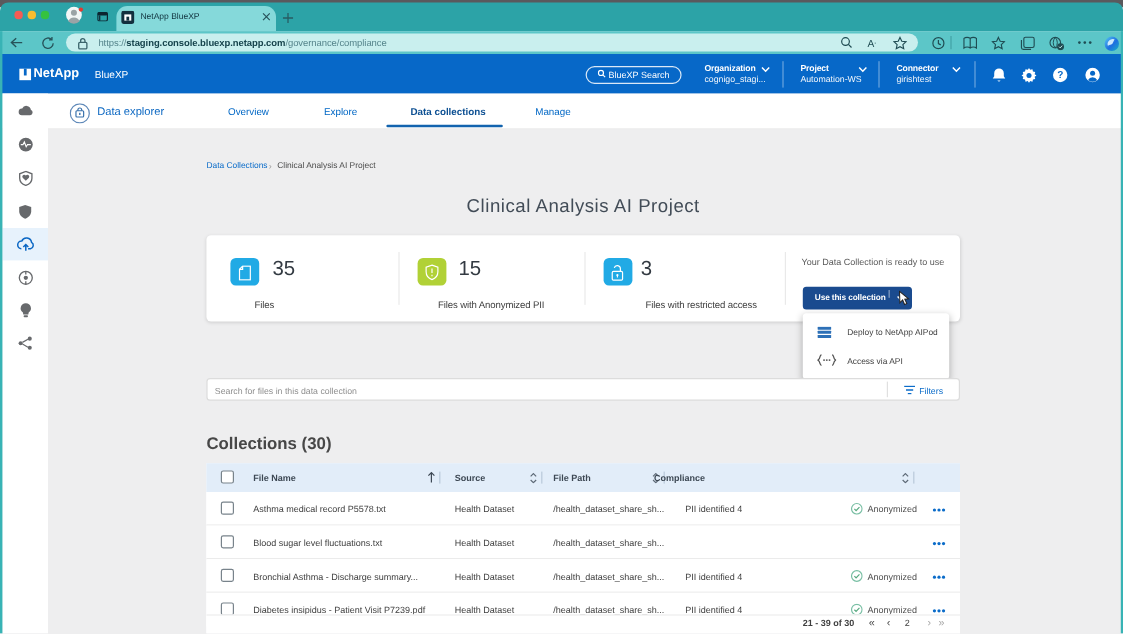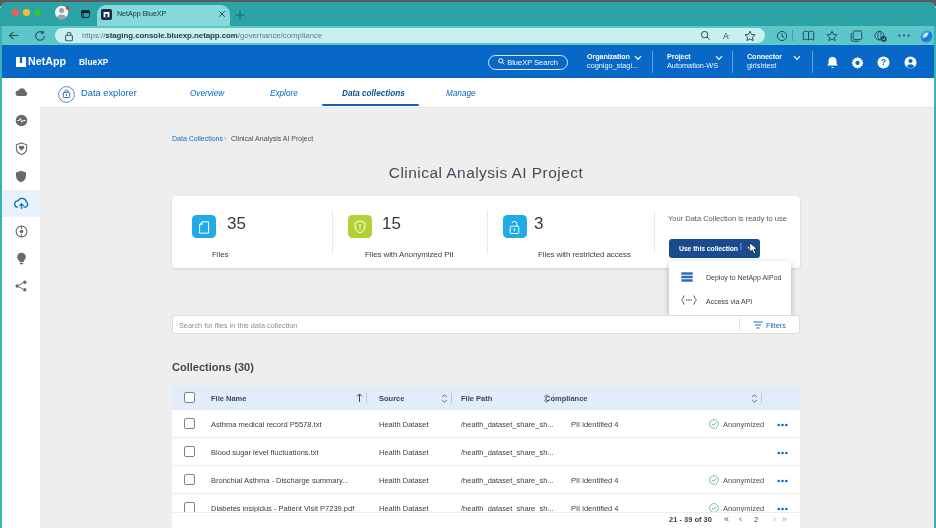--- a/index.html
+++ b/index.html
@@ -22,21 +22,21 @@
   #hdrsearch { left:488px; top:54.5px; width:80px; height:15px; border:1px solid rgba(255,255,255,0.85); border-radius:9px; color:#fff; font-size:7.5px; line-height:13.5px; text-align:center; }
   .hdrgrp { top:53px; color:#fff; line-height:1; font-size:7.5px; }
   .hdrgrp .t1 { font-size:7.2px; font-weight:bold; letter-spacing:-0.1px; }
   .hdrgrp .t2 { font-size:7.3px; margin-top:1.5px; opacity:.95; }
   .hdrsep { top:51px; width:1px; height:22px; background:rgba(255,255,255,0.4); }
 
   
   #secbar { left:0; top:78px; width:936px; height:29.5px; background:#fff; border-bottom:1px solid #e6e6e6; }
   #sidebar { left:2px; top:78px; width:38px; height:450px; background:#fff; }
   #sideactive { left:2px; top:190px; width:38px; height:27px; background:#e7f2fc; }
-  .tab { top:88.5px; font-size:8.2px; color:#0067c5;font-style:italic; }
+  .tab { top:88.5px; font-size:8.2px; color:#0067c5; }
   #tabactive { font-weight:bold; color:#0c4f92; }
   #tabunderline { left:322px; top:103.5px; width:97px; height:2.5px; background:#1263ae; border-radius:2px; }
   #svcname { left:81px; top:88px; font-size:9.3px; color:#0b67c2; }
 
   
   #edgeL { left:0; top:26px; width:2px; height:502px; background:#38b3b5; }
   #edgeR { left:934px; top:26px; width:2px; height:502px; background:#38b3b5; }
 
   
   #bc1 { left:172px; top:134.5px; font-size:7px; color:#0b6cc9; }
@@ -53,21 +53,21 @@
   #usebtn { left:669px; top:238.5px; width:91px; height:19.5px; background:#1a4b8f; border-radius:3px; color:#fff; font-size:6.9px; font-weight:bold; letter-spacing:-0.1px; }
 
   #menu { left:669px; top:260.5px; width:122px; height:55px; background:#fff; border-radius:3px; box-shadow:0 2px 6px rgba(0,0,0,0.25); }
   .mitem { font-size:7px; color:#404040; }
 
   #searchbar { left:172px; top:314.5px; width:628px; height:19.5px; background:#fff; border:1px solid #dcdcdc; border-radius:3px; }
   #searchph { left:179px; top:320.5px; font-size:7.3px; color:#8e8e8e; }
   #filtsep { left:738.5px; top:318px; width:1px; height:13px; background:#e0e0e0; }
   #filttxt { left:766px; top:320.5px; font-size:7.3px; color:#0b6cc9; }
 
-  #colllbl { left:172px; top:361px; font-size:11px; font-weight:bold; color:#474747; }
+  #colllbl { left:172px; top:361px; font-size:14px; font-weight:bold; color:#474747; }
 
   #table { left:172px; top:385.5px; width:628px; height:142.5px; background:#fff; }
   #thead { left:172px; top:385.5px; width:628px; height:24px; background:#e2edf9; }
   .th { top:393.5px; font-size:7.5px; font-weight:bold; color:#3d4854; }
   .thsep { top:392.5px; width:1px; height:10px; background:#b9c9da; }
   .row { left:172px; width:628px; height:28px; border-bottom:1px solid #ebebeb; background:#fff; }
   .cell { font-size:7.5px; color:#404040; position:absolute; top:10px; }
   .cb { width:11px; height:11px; border:1px solid #78838b; border-radius:2px; background:#fff; position:absolute; left:12px; }
   #pagebar { left:172px; top:511.5px; width:628px; height:16.5px; background:#fff; border-top:1px solid #ededed; }
   .pgt { top:514.5px; font-size:7.5px; color:#3f3f3f; }
@@ -168,21 +168,21 @@
   <circle cx="6.5" cy="6.5" r="6" fill="url(#cop)"></circle>
   <path d="M3.2 8.2 a4.3 4.3 0 0 1 5.6 -5.4 l-1.2 2.4 a2.4 2.4 0 0 1 -2.6 2 Z" fill="#dff4ff" opacity="0.9"></path>
 </svg>
 
 <div class="abs" id="apphdr"></div>
 <svg class="abs" style="left:16px;top:57px;" width="10" height="10" viewBox="0 0 10 10">
   <rect x="0" y="0" width="10" height="10" fill="#fff"></rect>
   <rect x="3.9" y="0" width="2.3" height="5.9" fill="#0768c8"></rect>
 </svg>
 <div class="abs" style="left:28px;top:55px;font-size:10.7px;font-weight:bold;color:#fff;">NetApp</div>
-<div class="abs" style="left:79px;top:57px;font-size:8.4px;font-weight:bold;color:#fff;">BlueXP</div>
+<div class="abs" style="left:79px;top:57px;font-size:8.4px;font-weight:normal;color:#fff;">BlueXP</div>
 
 <div class="abs" id="hdrsearch"><svg width="7" height="7" viewBox="0 0 10 10" style="margin-right:2px;">
       <circle cx="4" cy="4" r="3" fill="none" stroke="#fff" stroke-width="1.4"></circle>
       <path d="M6.2 6.2 L9 9" stroke="#fff" stroke-width="1.4"></path>
     </svg>BlueXP Search</div>
 
 <div class="abs hdrgrp" style="left:587px;"><span class="t1">Organization</span><div class="t2">cognigo_stagi...</div></div>
 <svg class="abs" style="left:633.5px;top:55px;" width="8" height="6" viewBox="0 0 8 6">
     <path d="M1 1.2 L4 4.4 L7 1.2" stroke="#fff" stroke-width="1.2" fill="none"></path>
   </svg>

